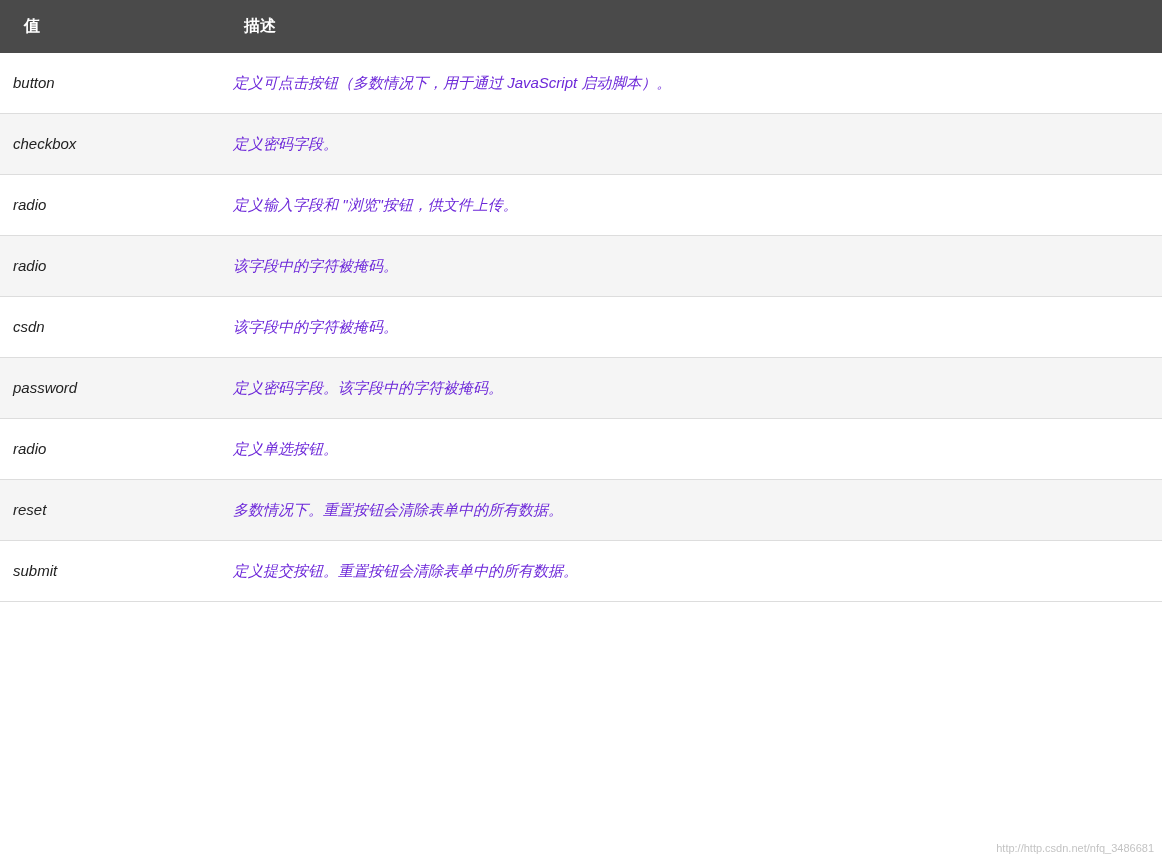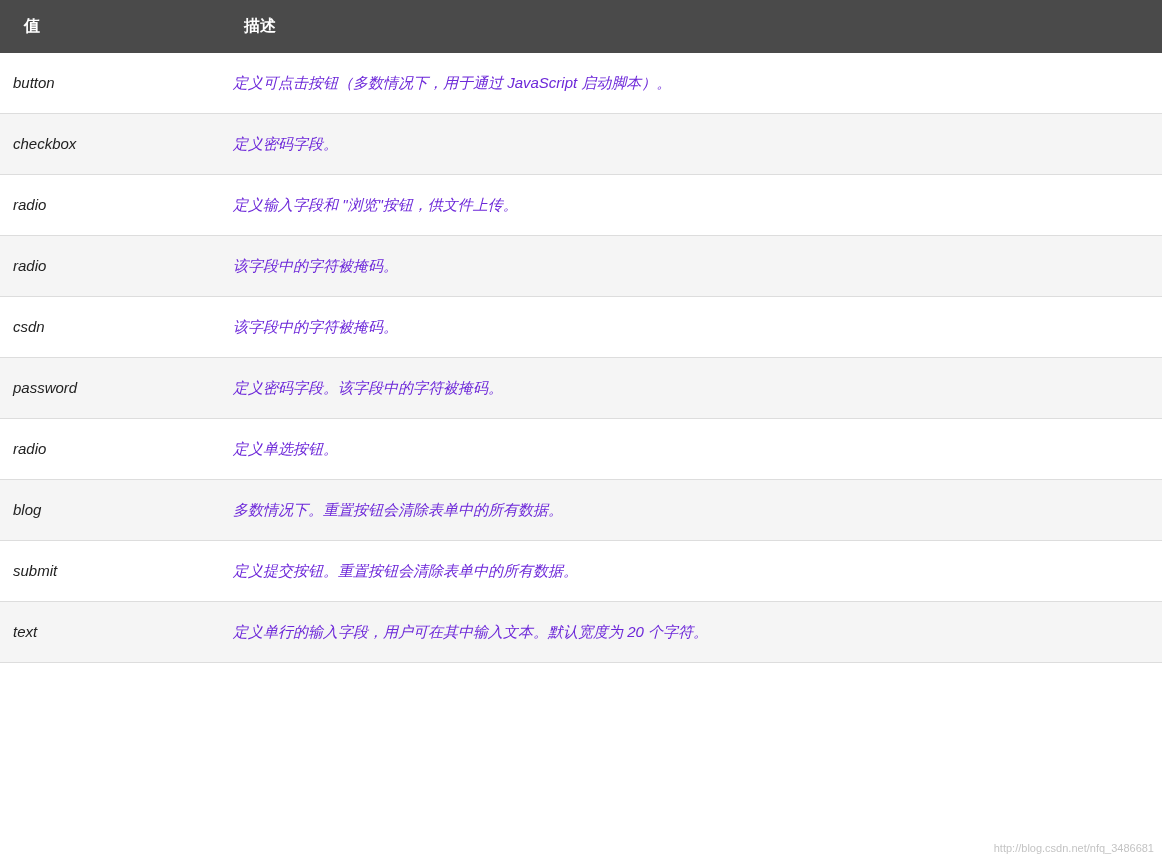--- a/index.html
+++ b/index.html
@@ -114,28 +114,24 @@
         </tr>
         <tr>
           <td>password</td>
           <td>定义密码字段。该字段中的字符被掩码。</td>
         </tr>
         <tr>
           <td>radio</td>
           <td>定义单选按钮。</td>
         </tr>
         <tr>
-          <td>blog</td>
+          <td>reset</td>
           <td>多数情况下。重置按钮会清除表单中的所有数据。</td>
         </tr>
         <tr>
           <td>submit</td>
           <td>定义提交按钮。重置按钮会清除表单中的所有数据。</td>
         </tr>
-        <tr>
-          <td>text</td>
-          <td>定义单行的输入字段，用户可在其中输入文本。默认宽度为 20 个字符。</td>
-        </tr>
       </tbody>
   </table>
 </div>
 
-<div class="watermark">http://blog.csdn.net/nfq_3486681</div>
+<div class="watermark">http://http.csdn.net/nfq_3486681</div>
 
 </body></html>

